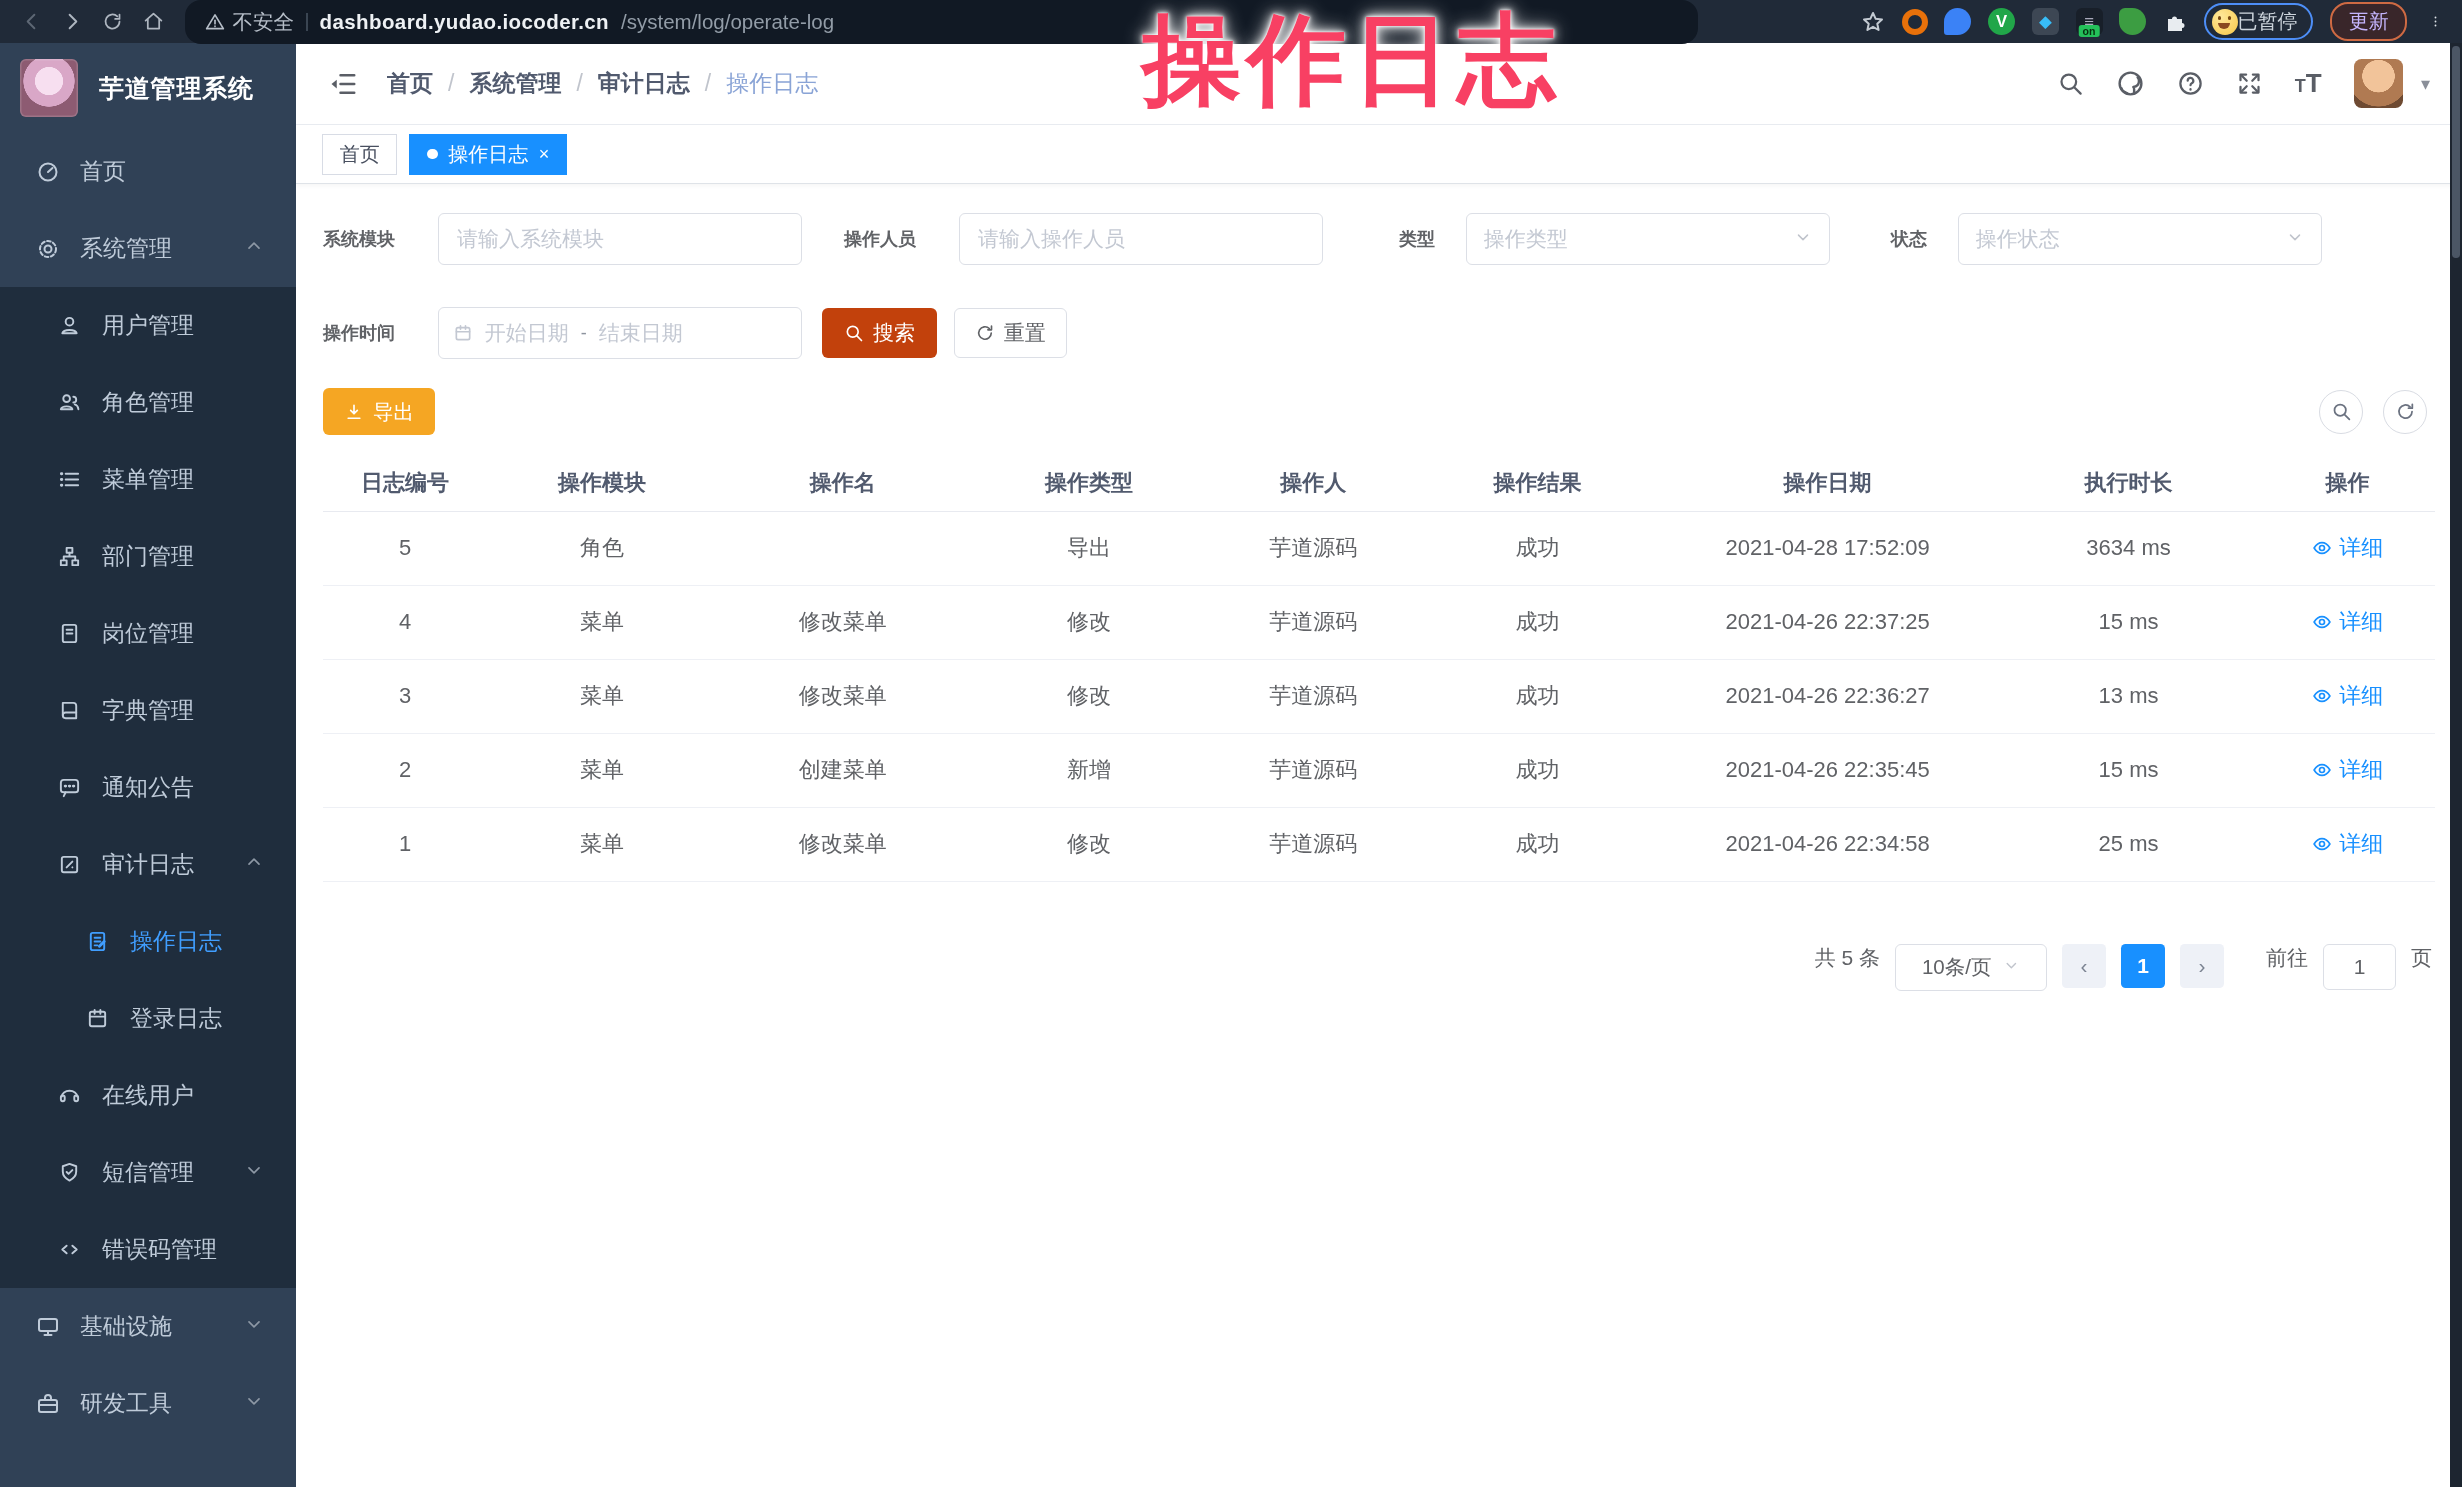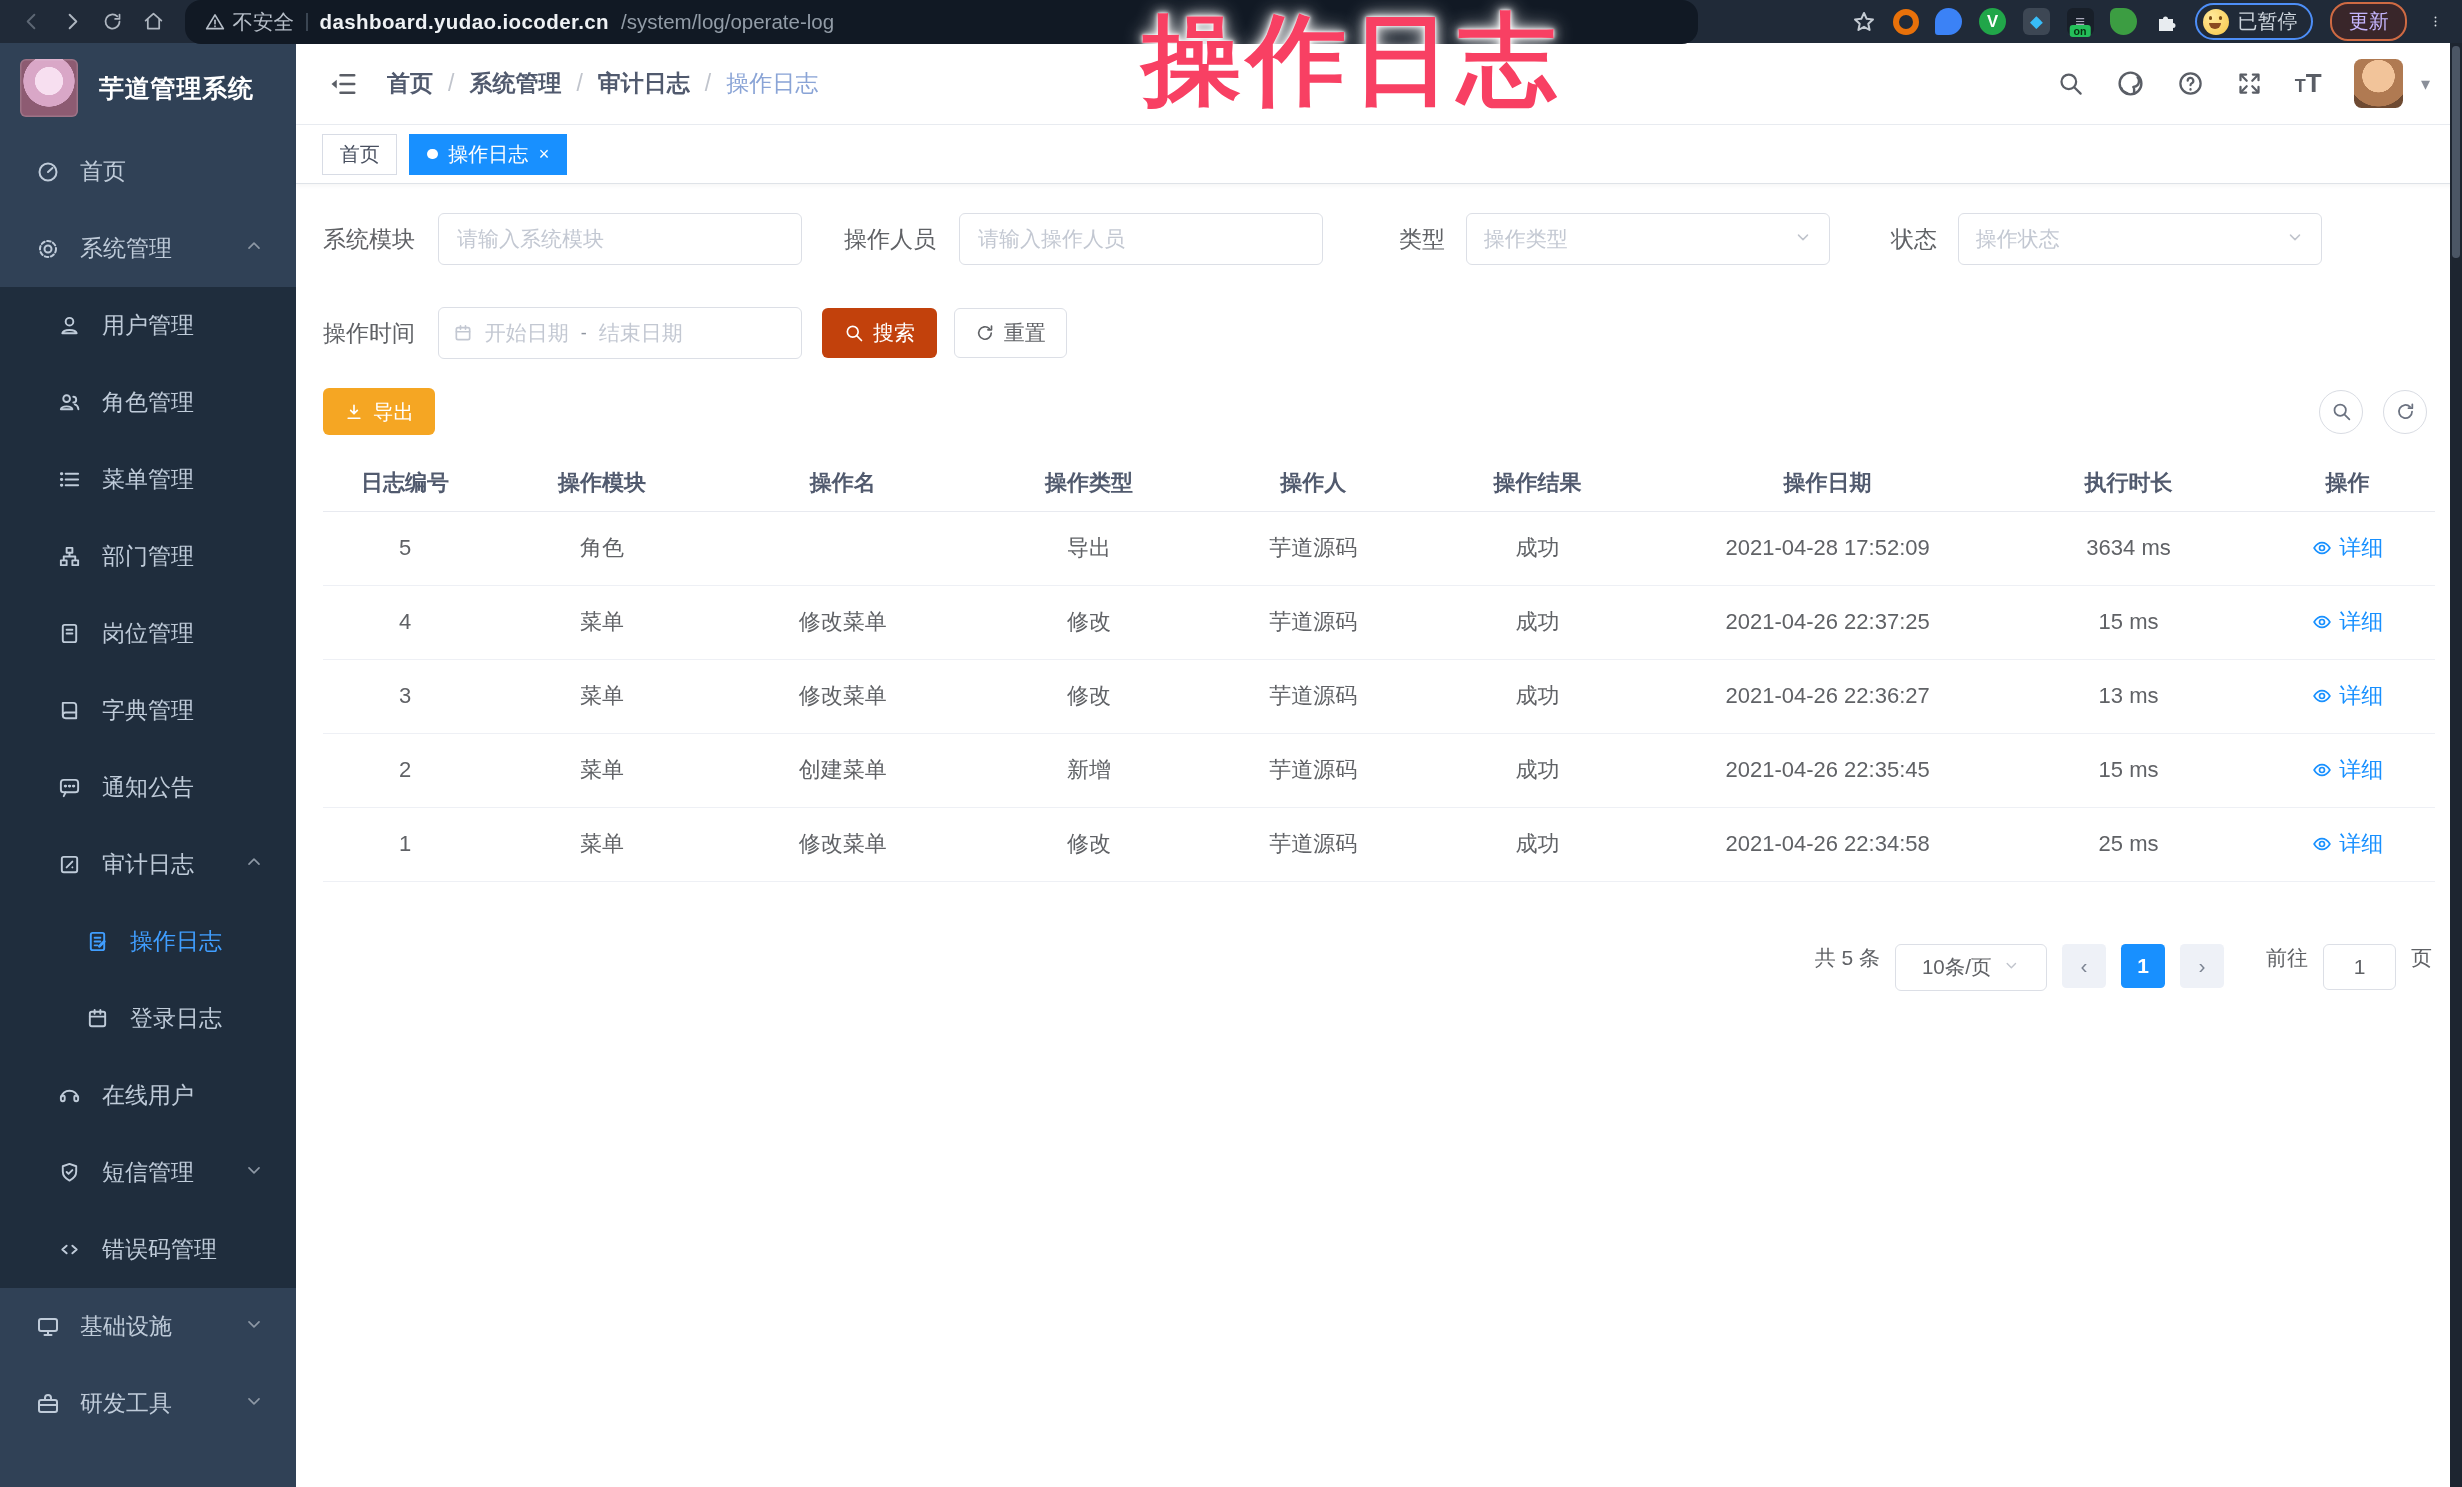--- a/index.html
+++ b/index.html
@@ -31,21 +31,21 @@
   .ext { width:27px; height:27px; border-radius:6px; display:flex; align-items:center; justify-content:center; font-size:16.7px; font-weight:bold; flex:0 0 auto; }
   .ext.donut { border:6px solid #e8710a; border-radius:50%; width:26px; height:26px; background:transparent; }
   .ext.pin { background:#3b82f6; border-radius:50% 50% 50% 3px; }
   .ext.vgreen { background:#21a649; border-radius:50%; color:#fff; }
   .ext.gem { background:#3d4754; color:#38bdf8; }
   .ext.onoff { background:#181f29; position:relative; color:#aab; }
   .ext.onoff .on-badge { position:absolute; bottom:-1.5px; left:50%; transform:translateX(-50%); background:#24c05a; color:#06310f; font-size:10.6px; line-height:12px; border-radius:3px; padding:0 3.8px; font-weight:bold; }
   .ext.leaf { background:#3c9d42; border-radius:6px 50% 50% 50%; }
   .star-g { color:#c3cad2; font-size:24px; }
   .puzzle { color:#e8ecf0; }
-  .pill-paused { display:flex; align-items:center; gap:9px; border:2.3px solid #4d8ef7; border-radius:20px; padding:3px 13.7px 3px 6px; color:#cdd5dd; font-size:20px; }
+  .pill-paused { display:flex; align-items:center; border:2.3px solid #4d8ef7; border-radius:20px; padding:3px 13.7px 3px 6px; color:#cdd5dd; font-size:20px; }
   .emoji-face { width:26px; height:26px; border-radius:50%; background:radial-gradient(circle at 35% 30%,#ffe89a,#f7c748); position:relative; }
   .emoji-face:before { content:""; position:absolute; left:6px; top:7.6px; width:3.8px; height:3.8px; border-radius:50%; background:#7a4a12; box-shadow:10px 0 0 #7a4a12; }
   .emoji-face:after { content:""; position:absolute; left:6.8px; top:14.4px; width:12px; height:6px; border-radius:0 0 12px 12px; background:#8a4a20; }
   .pill-update { border:2.3px solid #cf6a43; background:#39262a; border-radius:18px; padding:3.8px 16.7px; color:#c4b5fd; font-size:20px; }
   .kebab { color:#dfe4e9; font-size:23px; padding:0 4.6px; }
 
   
   .win-scrollbar { position:absolute; right:0; top:43px; bottom:0; width:12px; background:#1d2530; z-index:6; }
   .win-scrollbar .thumb { position:absolute; top:3px; left:2.3px; width:7.6px; height:212px; border-radius:3.8px; background:#4b5665; }
 
@@ -88,21 +88,21 @@
     background:#fff; color:#495060; font-size:20px; gap:10.6px; }
   .tag.active { background:#1890ff; border-color:#1890ff; color:#fff; }
   .tag-dot { width:10.6px; height:10.6px; border-radius:50%; background:#fff; }
   .tag-close { font-size:18px; line-height:1; }
 
   .content { padding:26px 27px 0 27px; }
 
   .frow { display:flex; align-items:center; }
   .frow.r1 { margin-top:3px; }
   .frow.r2 { margin-top:42px; }
-  .flabel { font-size:23px; color:#606266; font-weight:normal; white-space:nowrap; }
+  .flabel { font-size:18px; color:#606266; font-weight:bold; white-space:nowrap; }
   .inp { height:52px; border:0.8px solid #dcdfe6; border-radius:6px; background:#fff;
     font-size:21px; color:#606266; padding:0 18px; outline:none; }
   .inp::placeholder { color:#c3c8d2; }
   .sel { width:364px; height:52px; border:0.8px solid #dcdfe6; border-radius:6px; background:#fff;
     display:flex; align-items:center; padding:0 16.7px; font-size:21px; color:#c3c8d2; }
   .sel .sel-arrow { margin-left:auto; color:#c0c4cc; }
   .range { width:364px; height:52px; border:0.8px solid #dcdfe6; border-radius:6px; display:flex;
     align-items:center; padding:0 13.7px; gap:12px; font-size:21px; color:#c3c8d2; }
   .range .rsep { color:#8d939e; font-size:18px; }
 

